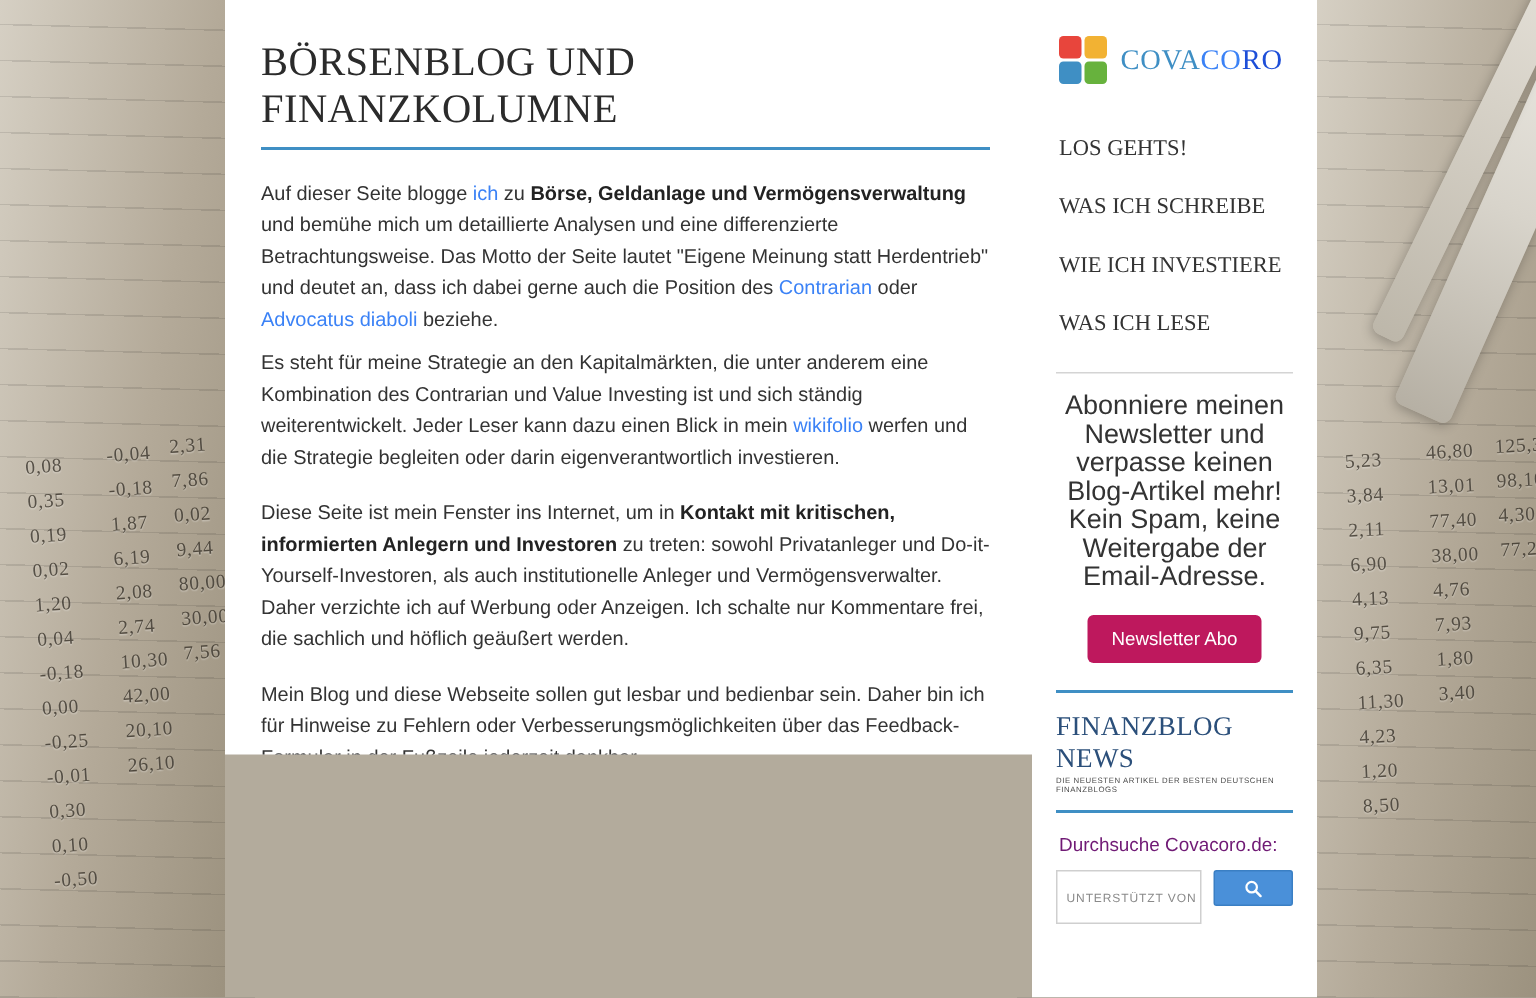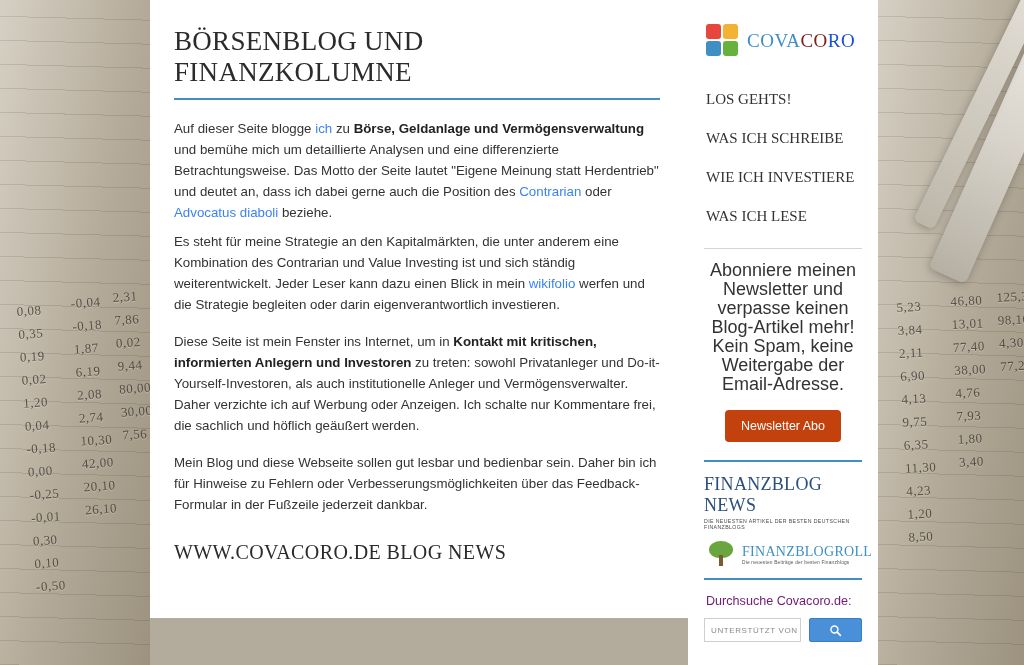--- a/index.html
+++ b/index.html
@@ -64,21 +64,21 @@
     box-shadow: 0 2px 8px rgba(0,0,0,0.25);
   }
   #pen1 { right: -10px; top: -40px; width: 40px; height: 330px; transform: rotate(24deg); }
   #pen2 { right: 24px;  top: -60px; width: 22px; height: 300px; transform: rotate(26deg);
           background: linear-gradient(180deg,#e9e5dd 0%, #bdb7aa 100%); }
 
   
   #content {
     position: absolute;
     left: 150px; top: 0;
-    width: 538px; height: 618px;
+    width: 538px; height: 503px;
     background: #ffffff;
     padding: 18px 28px 0 24px;
     overflow: hidden;
   }
   h1.page-title {
     font-family: "Liberation Serif", serif;
     font-size: 27px;
     font-weight: normal;
     color: #2b2b2b;
     margin: 8px 0 10px 0;
@@ -143,21 +143,21 @@
   .pz1 { left: 0;  top: 0;  background: #e8453c; }
   .pz2 { left: 17px; top: 0; background: #f2b233; }
   .pz3 { left: 0;  top: 17px; background: #3f8fc4; }
   .pz4 { left: 17px; top: 17px; background: #67b23d; }
   .brand {
     font-family: "Liberation Serif", serif;
     font-size: 19px;
     letter-spacing: 0.5px;
   }
   .brand .b1 { color: #3f8fc4; }
-  .brand .b2 { color: #7f1d1d; }
+  .brand .b2 { color: #3b82f6; }
   .brand .b3 { color: #1d4ed8; }
 
   .nav-item {
     font-family: "Liberation Serif", serif;
     font-size: 15px;
     color: #333;
     padding: 11px 2px;
     cursor: pointer;
   }
   .nav-sep {
@@ -168,21 +168,21 @@
   .news-text {
     font-size: 18px;
     line-height: 19px;
     color: #333;
     text-align: center;
     margin: 4px 2px 16px 2px;
   }
   .btn-news {
     display: block;
     margin: 0 auto 18px auto;
-    background: #c2410c;
+    background: #be185d;
     color: #fff;
     border: none;
     border-radius: 4px;
     font-size: 12.5px;
     padding: 9px 16px;
     cursor: pointer;
     font-family: "Liberation Sans", sans-serif;
   }
   .hr-blue {
     border: 0;
@@ -239,21 +239,21 @@
   }
   .search-row {
     display: flex;
     gap: 8px;
     align-items: stretch;
   }
   .search-box {
     flex: 1 1 auto;
     border: 1px solid #cfcfcf;
     background: #fff;
-    height: 24px;
+    height: 36px;
     display: flex;
     align-items: center;
     padding: 0 6px;
     font-size: 8px;
     color: #8a8a8a;
     letter-spacing: 0.6px;
     overflow: hidden;
     white-space: nowrap;
   }
   .search-btn {
@@ -380,30 +380,20 @@
   <div class="news-text">Abonniere meinen Newsletter und verpasse keinen Blog-Artikel mehr! Kein Spam, keine Weitergabe der Email-Adresse.</div>
   <button class="btn-news">Newsletter Abo</button>
 
   <hr class="hr-blue">
 
   <div>
     <div class="fb-news-title">FINANZBLOG NEWS</div>
     <div class="fb-news-sub">DIE NEUESTEN ARTIKEL DER BESTEN DEUTSCHEN FINANZBLOGS</div>
   </div>
 
-  <div class="fbroll">
-    <div class="tree">
-      <div class="crown"></div>
-        <div class="trunk"></div>
-    </div>
-    <div class="fbroll-text">
-      <div class="t1">FINANZBLOGROLL</div>
-      <div class="t2">Die neuesten Beiträge der besten Finanzblogs</div>
-    </div>
-  </div>
 
   <hr class="hr-blue">
 
   <div class="search-label">Durchsuche Covacoro.de:</div>
   <div class="search-row">
     <div class="search-box">UNTERSTÜTZT VON</div>
     <div class="search-btn">
       <svg width="13" height="13" viewBox="0 0 16 16">
         <circle cx="6.7" cy="6.7" r="4.3" fill="none" stroke="#ffffff" stroke-width="1.8"></circle>
         <line x1="10" y1="10" x2="14" y2="14" stroke="#ffffff" stroke-width="2" stroke-linecap="round"></line>

